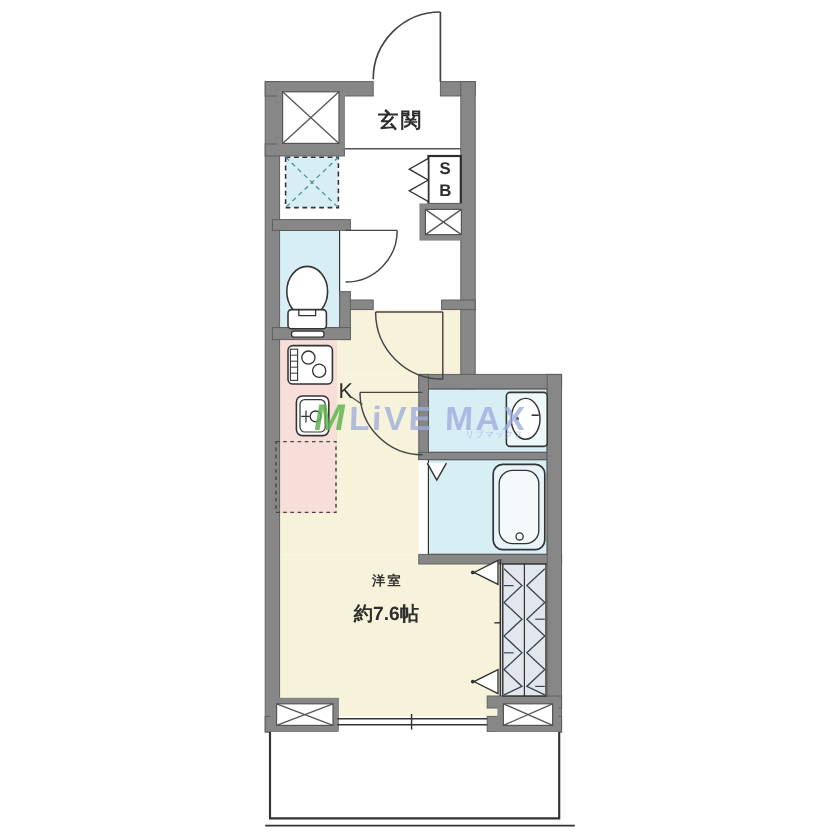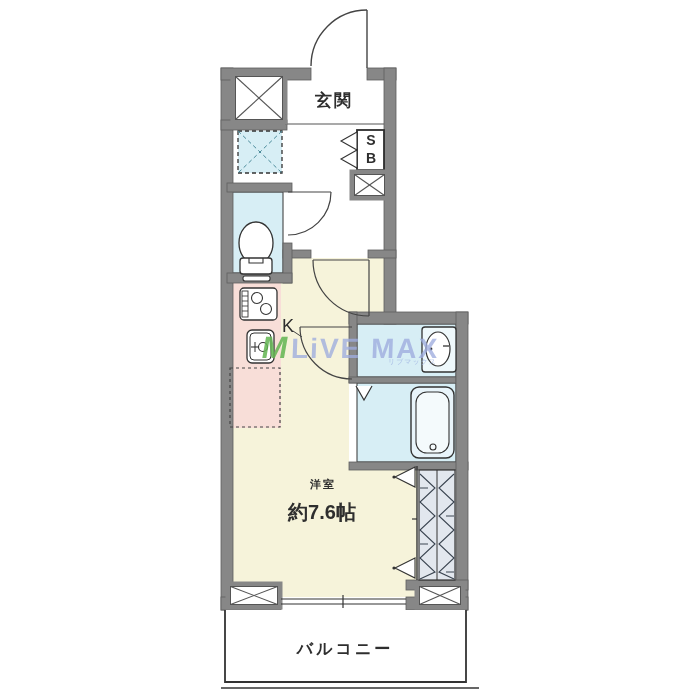--- a/index.html
+++ b/index.html
@@ -5,21 +5,21 @@
   html,body{margin:0;padding:0;background:#ffffff;}
   #stage{position:relative;width:580px;height:700px;background:#ffffff;overflow:hidden;
          font-family:"Liberation Sans","DejaVu Sans",sans-serif;}
   svg{position:absolute;left:0;top:0;}
   .lbl{position:absolute;transform:translate(-50%,-50%);color:#2e2e2e;white-space:nowrap;
        font-family:"Liberation Sans","DejaVu Sans",sans-serif;}
   .lbl-entrance{font-size:17px;font-weight:600;letter-spacing:2px;}
   .lbl-sb{font-size:14px;font-weight:600;}
   .lbl-k{font-size:18px;font-weight:500;}
   .lbl-room{font-size:11px;font-weight:600;letter-spacing:2px;}
-  .lbl-size{font-size:20px;font-weight:600;}
+  .lbl-size{font-size:16px;font-weight:600;}
   .lbl-balcony{font-size:16px;font-weight:600;letter-spacing:3px;}
   .wm-text{position:absolute;left:291px;top:333px;font-size:28px;font-weight:bold;
            letter-spacing:2px;color:rgba(158,172,222,0.78);transform:skewX(-2deg);}
   .wm-logo{position:absolute;left:262px;top:330px;font-size:31px;font-weight:bold;
            color:rgba(96,180,80,0.85);transform:skewX(-10deg);}
   .wm-sub{position:absolute;left:388px;top:357px;font-size:7px;letter-spacing:1px;
           color:rgba(165,185,228,0.85);}
 </style>
 </head>
 <body>
@@ -190,19 +190,18 @@
       <line x1="221" y1="688" x2="479" y2="688" stroke="#333" stroke-width="1.4"></line>
     </g>
   </svg>
 
   <div class="lbl lbl-entrance" style="left:334px;top:100px;">玄関</div>
   <div class="lbl lbl-sb" style="left:371px;top:140px;">S</div>
   <div class="lbl lbl-sb" style="left:371px;top:158px;">B</div>
   <div class="lbl lbl-k" style="left:288px;top:326px;">K</div>
   <div class="lbl lbl-room" style="left:323px;top:484px;">洋室</div>
   <div class="lbl lbl-size" style="left:322px;top:512px;">約7.6帖</div>
-  <div class="lbl lbl-balcony" style="left:345px;top:649px;">バルコニー</div>
 
   <div class="wm-logo">M</div>
   <div class="wm-text">LiVE MAX</div>
   <div class="wm-sub">リブマックス</div>
 
 </div>
 
 </body></html>

